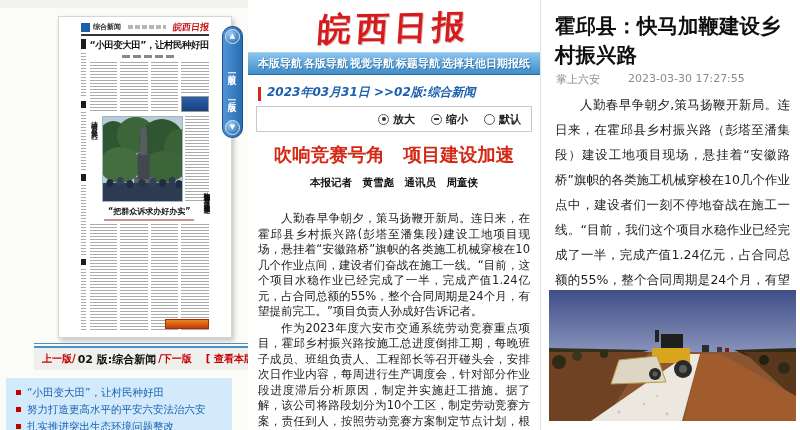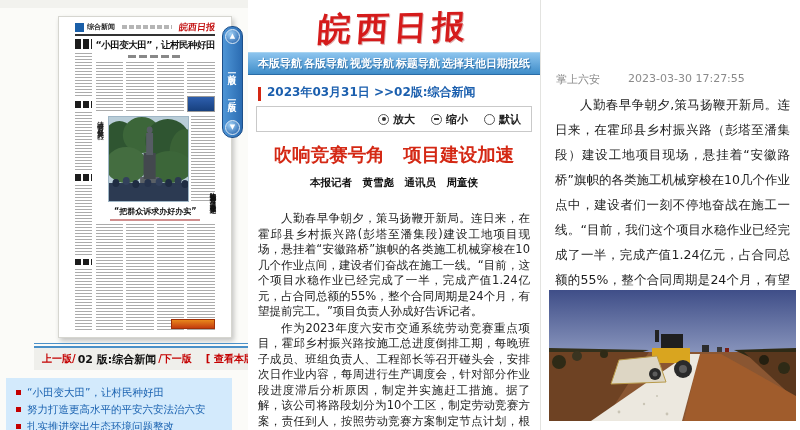--- a/index.html
+++ b/index.html
@@ -3,21 +3,21 @@
 <meta charset="utf-8">
 <style>
   * { margin:0; padding:0; box-sizing:border-box; }
   html,body { background:#e8e8e4; }
   body { font-family:"DejaVu Sans","Liberation Sans",sans-serif; }
   .screen { position:relative; width:800px; height:430px; background:#f2f2ee; overflow:hidden; }
 
   
   .left-panel { position:absolute; left:0; top:8px; width:248px; height:422px; background:#fbfbf8; }
   .thumb { position:absolute; left:58px; top:8px; width:174px; height:322px; background:#fff;
-           border:1px solid #d6d6d0; box-shadow:2px 3px 5px rgba(0,0,0,.22); padding:5px 16px; }
+           border:1px solid #d6d6d0; box-shadow:2px 3px 5px rgba(0,0,0,.22); padding:5px 22px; }
   .t-header { display:flex; align-items:center; gap:3px; height:14px; border-bottom:2px solid #333; padding-bottom:2px; }
   .t-sec-icon { width:9px; height:9px; background:#1a5fa8; flex:0 0 auto; }
   .t-sec-label { font-size:7px; font-weight:bold; color:#222; white-space:nowrap; }
   .t-head-fill { flex:1; height:4px; margin:0 4px;
       background:repeating-linear-gradient(to right,#b5b5b5 0 5px,transparent 5px 7px); }
   .t-masthead { font-size:9px; font-weight:900; color:#c41414; white-space:nowrap; transform:skewX(-6deg); }
   .t-body { display:flex; gap:4px; margin-top:3px; height:292px; position:relative; }
   .t-leftcol { width:38px; display:flex; flex-direction:column; gap:4px; }
   .fx { background:repeating-linear-gradient(to bottom,#ababab 0 1px,transparent 1px 3px); }
   .hstub { background:repeating-linear-gradient(to right,#1c1c1c 0 6px,transparent 6px 8px); height:7px; }
@@ -64,21 +64,21 @@
 
   
   .center-panel { position:absolute; left:248px; top:0; width:292px; height:430px; background:#fff; }
   .masthead { position:absolute; top:6px; left:0; right:0; text-align:center; font-size:33px; font-weight:900;
       color:#d51b1b; letter-spacing:5px; transform:skewX(-5deg) rotate(-1deg);
       font-family:"DejaVu Serif","Liberation Serif",serif; text-shadow:1px 1px 0 rgba(160,20,20,.35); }
   .navbar { position:absolute; top:52px; left:0; right:0; height:23px;
       background:linear-gradient(#8cc4ee,#3f8dc9); border-top:1px solid #a8d3f0; border-bottom:1px solid #2a6ca6;
       display:flex; align-items:center; justify-content:space-between; padding:0 10px; }
   .nav-item { color:#fff; font-size:11px; font-weight:bold; text-shadow:1px 1px 1px #2a6ca6; cursor:pointer; white-space:nowrap; }
-  .breadcrumb { position:absolute; top:84px; left:10px; display:flex; align-items:flex-end; gap:6px; }
+  .breadcrumb { position:absolute; top:84px; left:10px; display:flex; align-items:flex-end; gap:6px;font-style:italic; }
   .bc-bar { width:3px; height:14px; background:#d42814; }
   .bc-text { font-size:12px; font-weight:bold; color:#1b5fae; white-space:nowrap; }
   .toolbar { position:absolute; top:106px; left:8px; right:8px; height:26px; border:1px solid #c9c9c9; background:#fff;
       display:flex; align-items:center; justify-content:flex-end; gap:16px; padding:4px 10px; }
   .tool-btn { display:flex; align-items:center; gap:4px; cursor:pointer; }
   .tool-label { font-size:11px; font-weight:bold; color:#222; }
   .ic-circle { width:11px; height:11px; border:1.5px solid #555; border-radius:50%; position:relative; }
   .ic-dot::after { content:""; position:absolute; left:2.5px; top:2.5px; width:4px; height:4px; border-radius:50%; background:#333; }
   .ic-minus::after { content:""; position:absolute; left:1.5px; top:3.5px; width:5px; height:1.5px; background:#333; }
   .art-title { position:absolute; top:142px; left:0; right:0; text-align:center; font-size:18.5px; font-weight:900; color:#d42814; white-space:nowrap; }
@@ -243,20 +243,21 @@
     <div class="art-byline">本报记者　黄雪彪　通讯员　周童侠</div>
 
     <div class="art-body">
       <p>人勤春早争朝夕，策马扬鞭开新局。连日来，在霍邱县乡村振兴路(彭塔至潘集段)建设工地项目现场，悬挂着“安徽路桥”旗帜的各类施工机械穿梭在10几个作业点间，建设者们奋战在施工一线。“目前，这个项目水稳作业已经完成了一半，完成产值1.24亿元，占合同总额的55%，整个合同周期是24个月，有望提前完工。”项目负责人孙成好告诉记者。</p>
       <p>作为2023年度六安市交通系统劳动竞赛重点项目，霍邱乡村振兴路按施工总进度倒排工期，每晚班子成员、班组负责人、工程部长等召开碰头会，安排次日作业内容，每周进行生产调度会，针对部分作业段进度滞后分析原因，制定并实施赶工措施。据了解，该公司将路段划分为10个工区，制定劳动竞赛方案，责任到人，按照劳动竞赛方案制定节点计划，根据节点计划完成情况进行奖惩，激励现场施工积极性。</p>
 
     </div>
   </div>
 
   <div class="right-panel">
+    <div class="r-title">霍邱县：快马加鞭建设乡村振兴路</div>
     <div class="r-meta">
       <span class="r-source">掌上六安</span>
       <span class="r-time">2023-03-30 17:27:55</span>
     </div>
     <div class="r-body">
       <p>人勤春早争朝夕,策马扬鞭开新局。连日来，在霍邱县乡村振兴路（彭塔至潘集段）建设工地项目现场，悬挂着“安徽路桥”旗帜的各类施工机械穿梭在10几个作业点中，建设者们一刻不停地奋战在施工一线。“目前，我们这个项目水稳作业已经完成了一半，完成产值1.24亿元，占合同总额的55%，整个合同周期是24个月，有望提前完工。”项目负责人孙成好告诉记者。</p>
     </div>
     <div class="r-photo">
       <svg viewBox="0 0 247 131" width="247" height="131">
         <defs>

